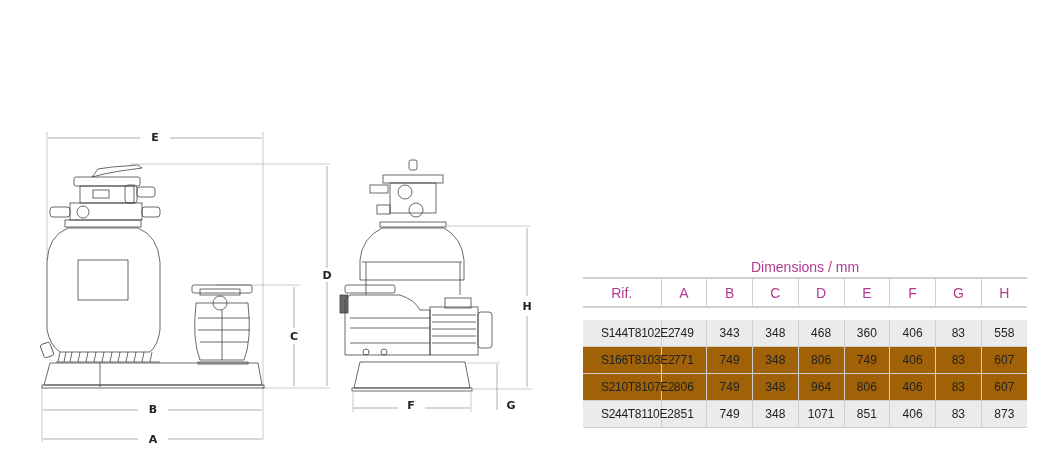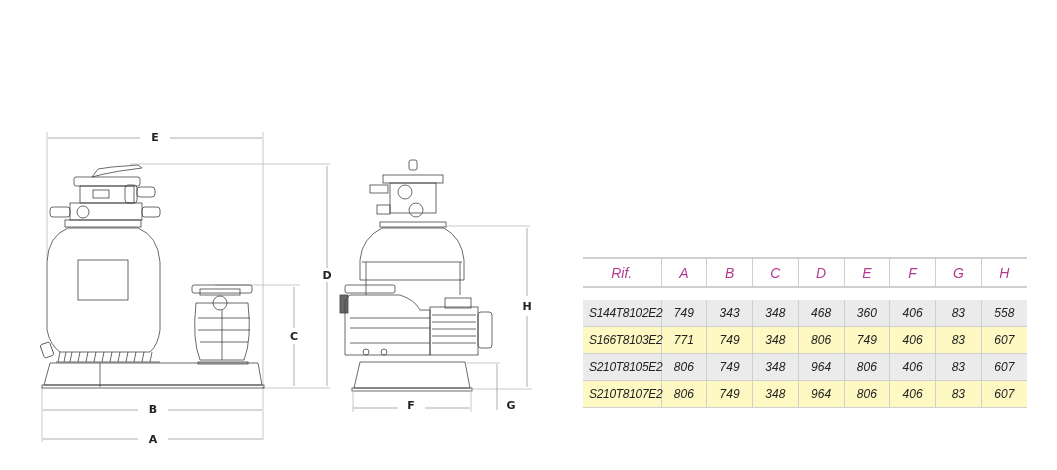--- a/index.html
+++ b/index.html
@@ -4,27 +4,27 @@
 <style>
   html, body { margin:0; padding:0; background:#ffffff; }
   body { width:1057px; height:470px; position:relative; overflow:hidden; font-family:"Liberation Sans", sans-serif; }
   .diagram { position:absolute; left:0; top:0; width:560px; height:470px; }
   .diagram svg { position:absolute; left:0; top:0; }
   .dim-label { position:absolute; font-family:"DejaVu Sans", sans-serif; font-size:11px; font-weight:bold; color:#222; transform:translate(-50%,-50%); background:#fff; padding:0 3px; }
   .table-wrap { position:absolute; left:583px; top:257px; width:444px; }
   .table-title { text-align:center; font-size:14px; color:#b03a8f; height:20px; line-height:20px; }
   table { border-collapse:collapse; width:444px; table-layout:fixed; }
   th { color:#b03a8f; font-weight:normal; font-size:14px; height:27px; border-top:2px solid #cfcfcf; border-bottom:2px solid #cfcfcf; }
-  th, td { border-left:1px solid #cfcfcf; text-align:center; padding:0;font-style:italic; }
+  th, td { border-left:1px solid #cfcfcf; text-align:center; padding:0; }
   th:first-child, td:first-child { border-left:none; border-right:1px solid #cfcfcf; }
   .spacer td { height:12px; border:none; background:#fff; }
   td { font-size:12px; color:#222; height:26px; font-family:"Liberation Sans Narrow","Liberation Sans", sans-serif; }
-  td.rif { text-align:left; padding-left:6px; letter-spacing:-0.3px; }
+  td.rif { text-align:left; padding-left:18px; letter-spacing:-0.3px; }
   tr.odd td { background:#ebebeb; }
-  tr.even td { background:#fef9c3; }
+  tr.even td { background:#a16207; }
   tbody tr.datarow td { border-bottom:1px solid #cfcfcf; }
 </style>
 </head>
 <body>
 
 <div class="diagram">
   <svg width="560" height="470" viewBox="0 0 560 470">
     <g fill="none" stroke="#444" stroke-width="0.8">
 
       <line x1="48" y1="138" x2="140" y2="138" stroke="#999"></line>
@@ -136,20 +136,21 @@
   <span class="dim-label" style="left:327px;top:275px;">D</span>
   <span class="dim-label" style="left:294px;top:336px;">C</span>
   <span class="dim-label" style="left:153px;top:409px;">B</span>
   <span class="dim-label" style="left:153px;top:439px;">A</span>
   <span class="dim-label" style="left:527px;top:306px;">H</span>
   <span class="dim-label" style="left:411px;top:405px;">F</span>
   <span class="dim-label" style="left:511px;top:405px;">G</span>
 </div>
 
 <div class="table-wrap">
+  <div class="table-title">Dimensions / mm</div>
   <table>
     <colgroup>
       <col style="width:78px">
         <col>
         <col>
         <col>
         <col>
         <col>
         <col>
         <col>
@@ -187,37 +188,37 @@
         <td class="rif">S166T8103E2</td>
         <td>771</td>
         <td>749</td>
         <td>348</td>
         <td>806</td>
         <td>749</td>
         <td>406</td>
         <td>83</td>
         <td>607</td>
       </tr>
-      <tr class="datarow odd">
-        <td class="rif">S210T8105E2</td>
-        <td>806</td>
-        <td>749</td>
-        <td>348</td>
-        <td>964</td>
-        <td>806</td>
-        <td>406</td>
-        <td>83</td>
-        <td>607</td>
-      </tr>
       <tr class="datarow even">
         <td class="rif">S210T8107E2</td>
         <td>806</td>
         <td>749</td>
         <td>348</td>
         <td>964</td>
         <td>806</td>
         <td>406</td>
         <td>83</td>
         <td>607</td>
       </tr>
+      <tr class="datarow odd">
+        <td class="rif">S244T8110E2</td>
+        <td>851</td>
+        <td>749</td>
+        <td>348</td>
+        <td>1071</td>
+        <td>851</td>
+        <td>406</td>
+        <td>83</td>
+        <td>873</td>
+      </tr>
     </tbody>
   </table>
 </div>
 
 </body></html>

